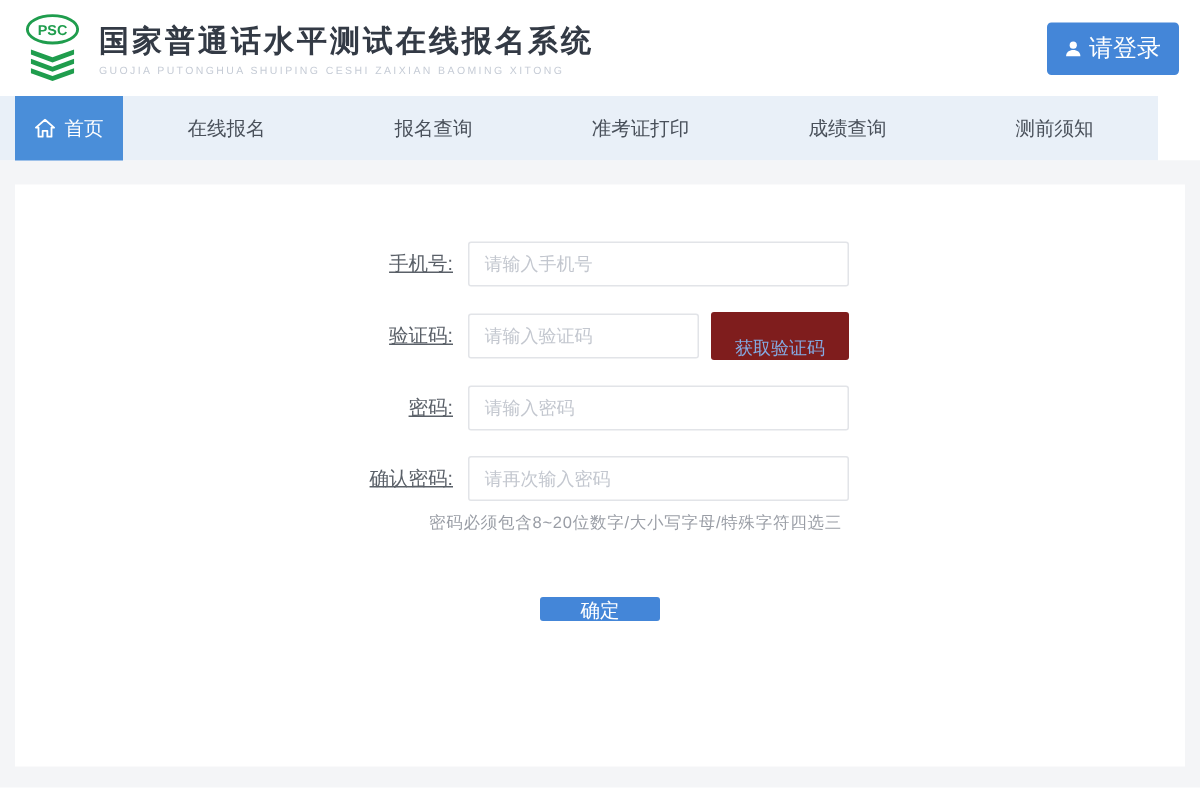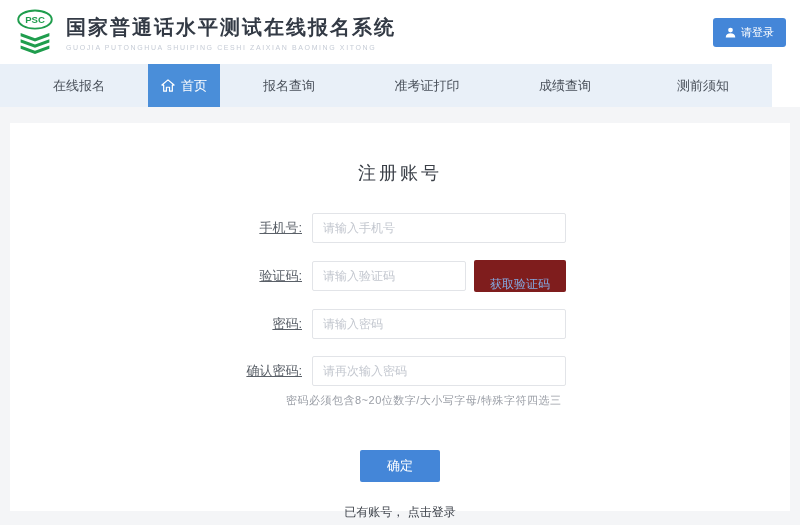--- a/index.html
+++ b/index.html
@@ -31,21 +31,21 @@
     font-size: 7px;
     color: #c6ccd6;
     letter-spacing: 1.6px;
   }
   .login-btn {
     margin-left: auto;
     background: #4486d8;
     color: #ffffff;
     border: none;
     border-radius: 3px;
-    font-size: 11px;
+    font-size: 16px;
     padding: 7px 12px;
     display: flex;
     align-items: center;
     gap: 5px;
     cursor: pointer;
   }
 
   
   .nav-wrap { background: #ffffff; height: 43px; }
   .nav {
@@ -130,21 +130,21 @@
   }
   .pwd-hint {
     font-size: 11px;
     color: #9a9ea6;
     margin: 7px 0 0 52px;
     letter-spacing: 0.5px;
   }
   .submit-btn {
     display: block;
     width: 80px;
-    height: 32px;
+    height: 16px;
     margin: 42px auto 0 auto;
     background: #4486d8;
     color: #ffffff;
     border: none;
     border-radius: 2px;
     font-size: 13px;
     cursor: pointer;
   }
   .login-hint {
     margin-top: 22px;
@@ -177,47 +177,46 @@
     <svg width="11" height="11" viewBox="0 0 12 12">
       <circle cx="6" cy="3.4" r="2.6" fill="#ffffff"></circle>
       <path d="M0.8 11.5 C0.8 8.4 3.1 6.9 6 6.9 C8.9 6.9 11.2 8.4 11.2 11.5 Z" fill="#ffffff"></path>
     </svg>
     <span>请登录</span>
   </button>
 </div>
 
 <div class="nav-wrap">
   <nav class="nav">
-    <a class="nav-item">
-        <span>在线报名</span>
-      </a>
     <a class="nav-item active">
       <svg width="14" height="13" viewBox="0 0 16 15">
         <path d="M8 1 L15 7 L13 7 L13 14 L9.8 14 L9.8 9.5 L6.2 9.5 L6.2 14 L3 14 L3 7 L1 7 Z" fill="none" stroke="#ffffff" stroke-width="1.4" stroke-linejoin="round"></path>
       </svg>
       <span>首页</span>
     </a>
     <a class="nav-item">
+        <span>在线报名</span>
+      </a>
+    <a class="nav-item">
         <span>报名查询</span>
       </a>
     <a class="nav-item">
         <span>准考证打印</span>
       </a>
     <a class="nav-item">
         <span>成绩查询</span>
       </a>
     <a class="nav-item">
         <span>测前须知</span>
       </a>
   </nav>
 </div>
 
 <div class="page">
   <div class="card">
-    <div class="form-title">注册账号</div>
 
     <div class="reg-form">
 
       <div class="form-row">
         <label class="form-label">手机号:</label>
         <input class="form-input" type="text" placeholder="请输入手机号" style="">
       </div>
 
       <div class="form-row">
         <label class="form-label">验证码:</label>
@@ -232,20 +231,16 @@
 
       <div class="form-row" style="margin-bottom:0">
         <label class="form-label">确认密码:</label>
         <input class="form-input" type="password" placeholder="请再次输入密码" style="">
       </div>
 
       <div class="pwd-hint">密码必须包含8~20位数字/大小写字母/特殊字符四选三</div>
 
       <button class="submit-btn">确定</button>
 
-      <div class="login-hint">
-        <span>已有账号，</span>
-        <a>点击登录</a>
-      </div>
 
     </div>
   </div>
 </div>
 
 </body></html>

